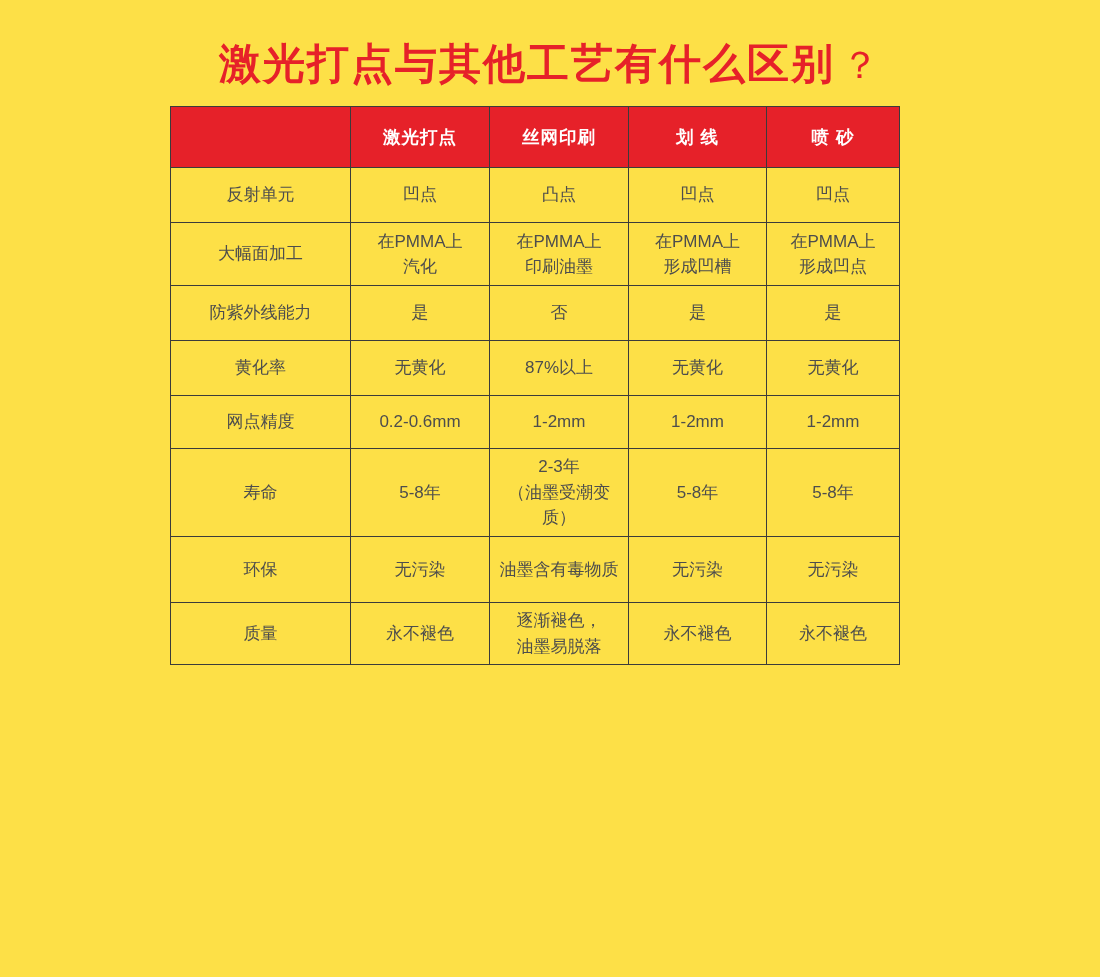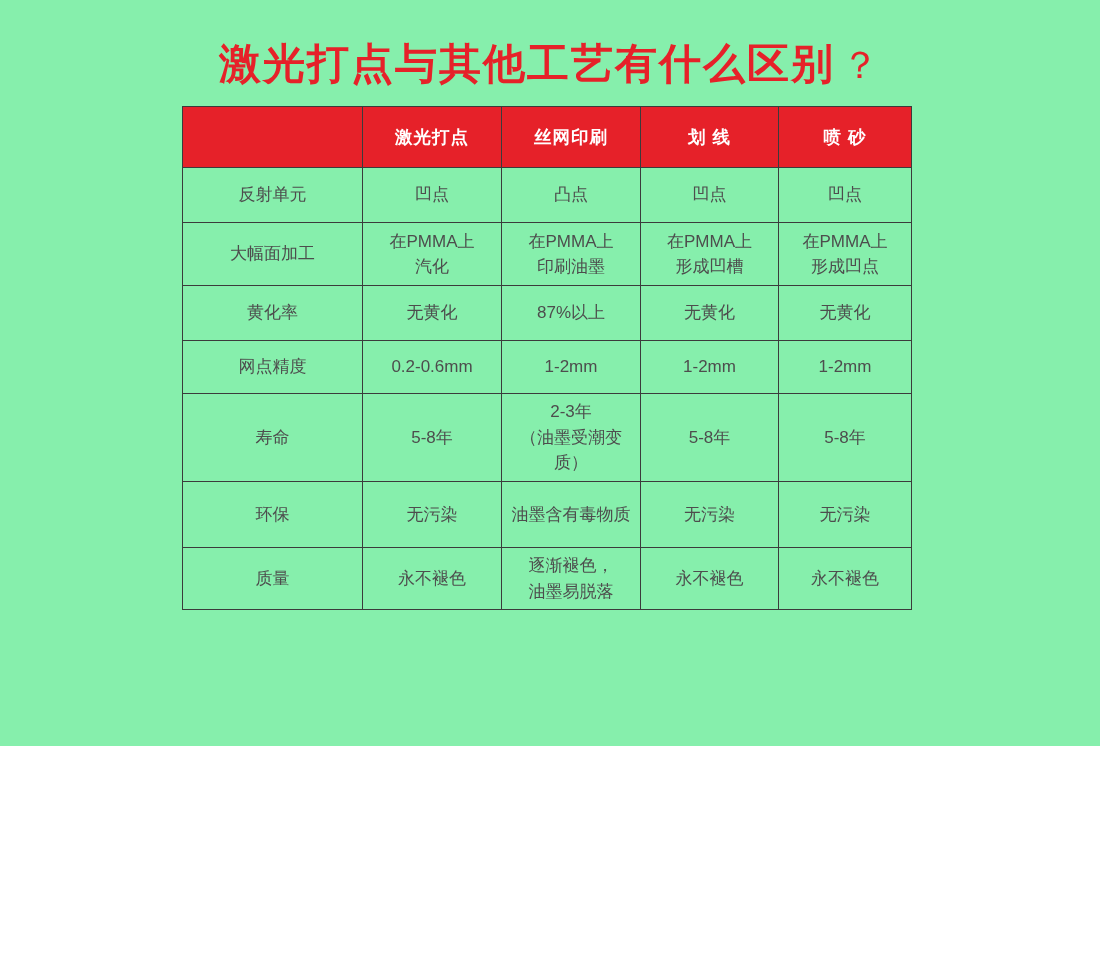--- a/index.html
+++ b/index.html
@@ -1,20 +1,20 @@
 <!DOCTYPE html>
 <html><head>
 <meta charset="utf-8">
 <style>
   html, body { margin: 0; padding: 0; background: #ffffff; }
   .canvas {
     position: relative;
     width: 1100px;
-    height: 746px;
-    background: #86efac;
+    height: 977px;
+    background: #fde047;
     font-family: "Liberation Sans", "DejaVu Sans", sans-serif;
     overflow: hidden;
   }
   .page-title {
     position: absolute;
     top: 36px;
     left: 0;
     width: 100%;
     text-align: center;
     font-size: 42px;
@@ -23,21 +23,21 @@
     letter-spacing: 2px;
     white-space: nowrap;
   }
   .page-title .qmark {
     font-weight: 400;
     font-size: 38px;
     margin-left: 6px;
   }
   table.cmp {
     position: absolute;
-    left: 182px;
+    left: 170px;
     top: 106px;
     width: 729px;
     border-collapse: collapse;
     table-layout: fixed;
   }
   .cmp th, .cmp td {
     border: 1px solid #3b3b3b;
     text-align: center;
     vertical-align: middle;
     font-size: 17px;
@@ -95,20 +95,27 @@
         <td>在PMMA上
 汽化</td>
         <td>在PMMA上
 印刷油墨</td>
         <td>在PMMA上
 形成凹槽</td>
         <td>在PMMA上
 形成凹点</td>
       </tr>
       <tr style="height:55px">
+        <th>防紫外线能力</th>
+        <td>是</td>
+        <td>否</td>
+        <td>是</td>
+        <td>是</td>
+      </tr>
+      <tr style="height:55px">
         <th>黄化率</th>
         <td>无黄化</td>
         <td>87%以上</td>
         <td>无黄化</td>
         <td>无黄化</td>
       </tr>
       <tr style="height:53px">
         <th>网点精度</th>
         <td>0.2-0.6mm</td>
         <td>1-2mm</td>

